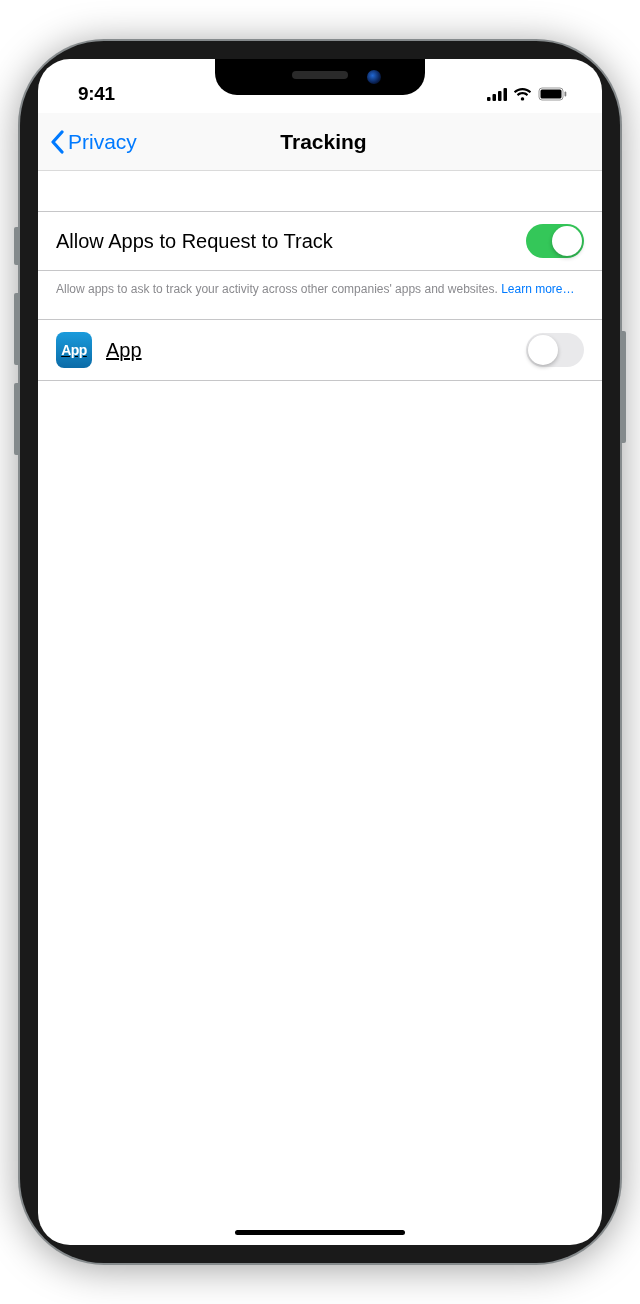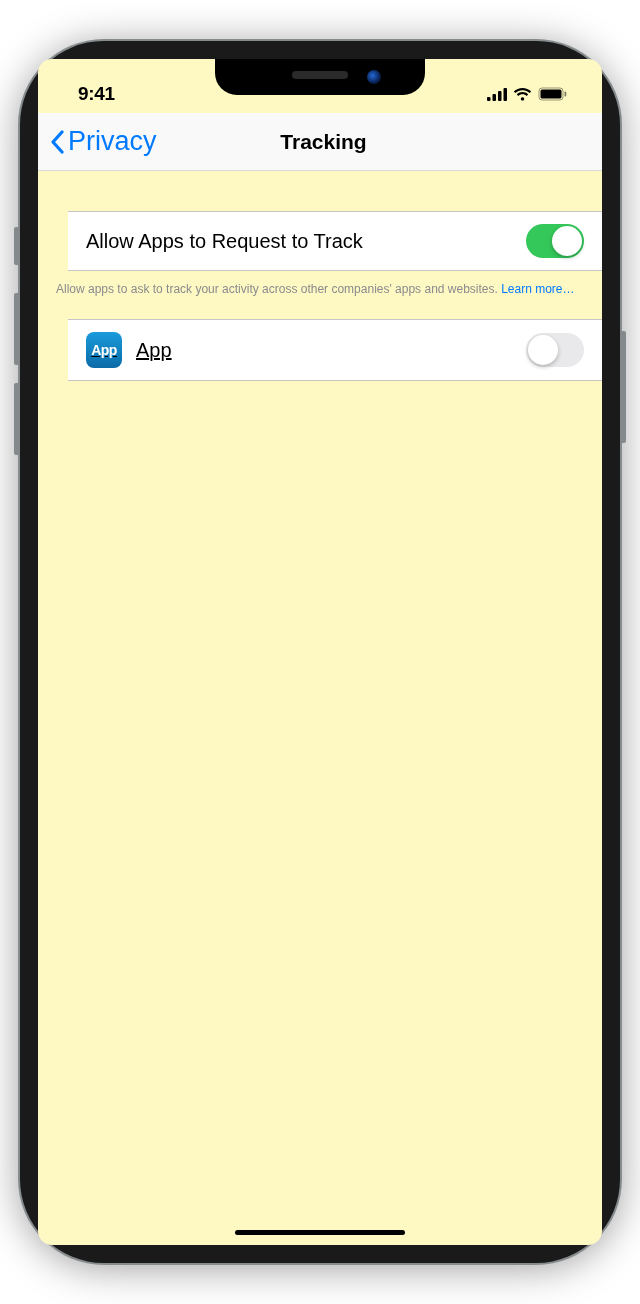--- a/index.html
+++ b/index.html
@@ -32,22 +32,22 @@
       border-radius: 2px;
     }
     .side-button.mute { left: -6px; top: 186px; width: 6px; height: 38px; }
     .side-button.vol-up { left: -6px; top: 252px; width: 6px; height: 72px; }
     .side-button.vol-down { left: -6px; top: 342px; width: 6px; height: 72px; }
     .side-button.power { right: -6px; top: 290px; width: 6px; height: 112px; }
 
     .screen {
       width: 100%;
       height: 100%;
-      background: #fef9c3;
-      border-radius: 14px;
+      background: #ffffff;
+      border-radius: 32px;
       overflow: hidden;
       position: relative;
     }
     .notch {
       position: absolute;
       top: 0;
       left: 50%;
       transform: translateX(-50%);
       width: 210px;
       height: 36px;
@@ -102,21 +102,21 @@
       padding: 0 12px;
       position: relative;
       border-bottom: 1px solid rgba(0,0,0,0.12);
       background: #f9f9f9;
     }
     .nav-back {
       display: flex;
       align-items: center;
       gap: 4px;
       color: #007aff;
-      font-size: 27px;
+      font-size: 21px;
       cursor: pointer;
       z-index: 2;
     }
     .nav-back svg { display: block; }
     .nav-title {
       position: absolute;
       left: 7px; right: 0;
       text-align: center;
       font-size: 21px;
       font-weight: 600;
@@ -130,21 +130,20 @@
       background: #fff;
       min-height: 58px;
       display: flex;
       align-items: center;
       padding: 12px 18px;
       border-top: 0.5px solid #c6c6c8;
       border-bottom: 0.5px solid #c6c6c8;
       font-size: 20px;
       color: #000;
       gap: 14px;
-      margin-left: 30px;
     }
     .row .label { flex: 1; }
     .footer-text {
       padding: 10px 18px 0 18px;
       font-size: 12px;
       color: #8a8a8e;
       line-height: 1.35;
     }
     .footer-text a {
       color: #007aff;

